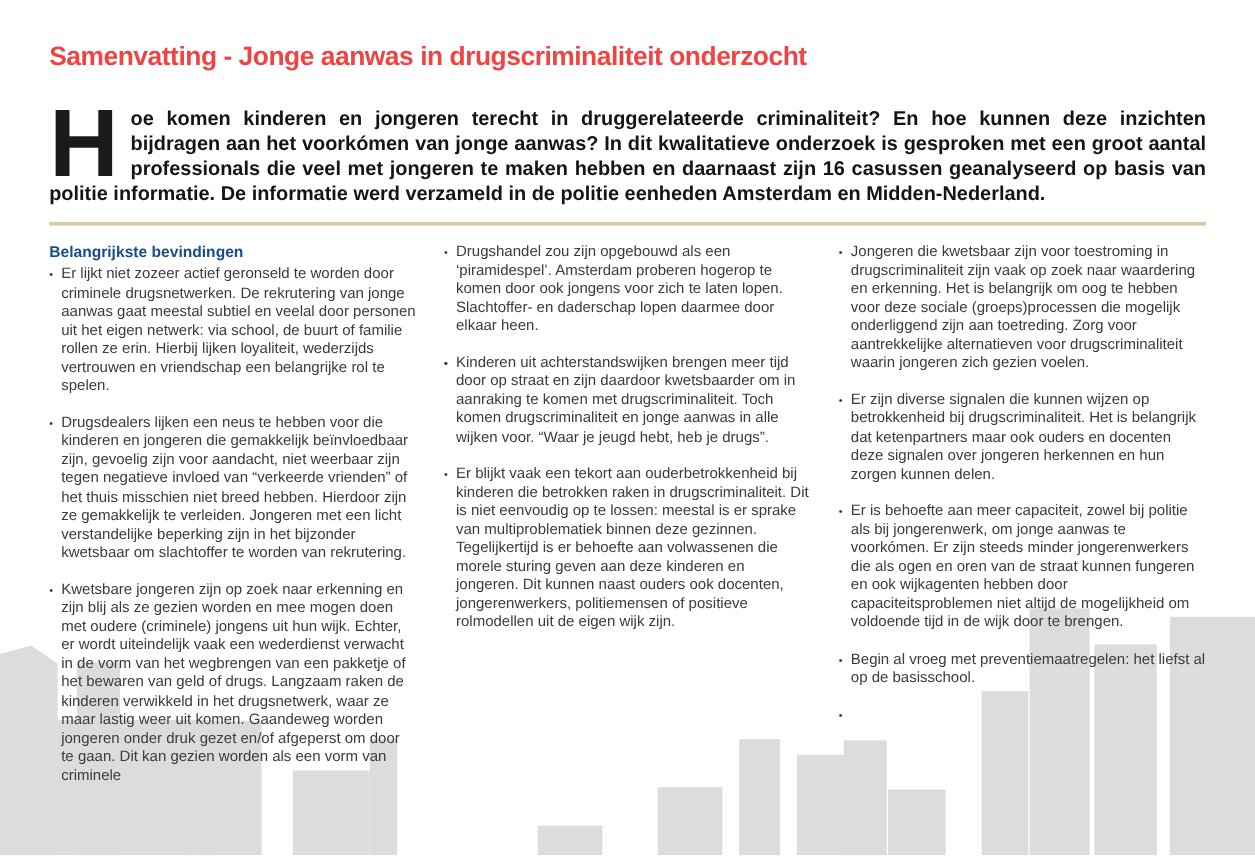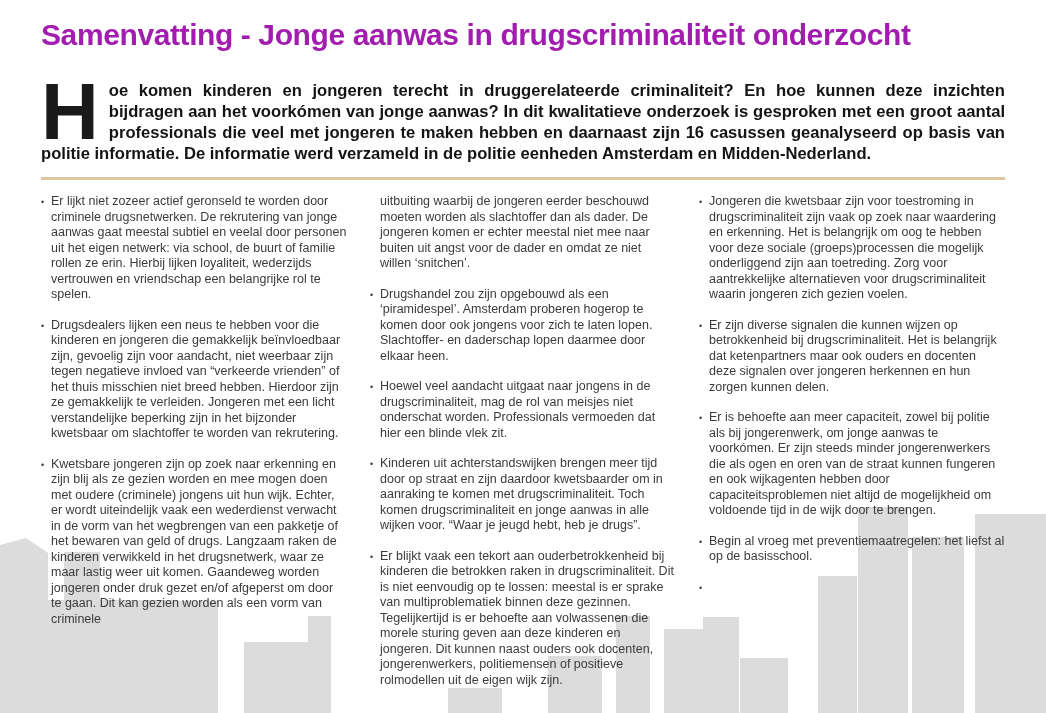--- a/index.html
+++ b/index.html
@@ -16,25 +16,25 @@
     left: 0;
     bottom: 0;
     z-index: 0;
   }
   .content {
     position: relative;
     z-index: 1;
     padding: 0 41px;
   }
   .title {
-    margin: 18px 0 0 0;
-    font-size: 30px;
+    margin: 35px 0 0 0;
+    font-size: 22px;
     font-weight: bold;
     letter-spacing: -0.4px;
-    color: #a21caf;
+    color: #ef4444;
     line-height: 1.1;
   }
   .intro {
     margin-top: 29px;
     font-size: 16.6px;
     line-height: 21px;
     font-weight: bold;
     color: #141414;
     text-align: justify;
   }
@@ -115,28 +115,28 @@
     <h1 class="title">Samenvatting - Jonge aanwas in drugscriminaliteit onderzocht</h1>
 
     <div class="intro">
       <span class="dropcap">H</span><span>oe komen kinderen en jongeren terecht in druggerelateerde criminaliteit? En hoe kunnen deze inzichten bijdragen aan het voorkómen van jonge aanwas? In dit kwalitatieve onderzoek is gesproken met een groot aantal professionals die veel met jongeren te maken hebben en daarnaast zijn 16 casussen geanalyseerd op basis van politie informatie. De informatie werd verzameld in de politie eenheden Amsterdam en Midden-Nederland.</span>
     </div>
 
     <div class="divider"></div>
 
     <div class="columns">
       <div class="col">
+        <div class="col-heading">Belangrijkste bevindingen</div>
       <div class="item"><span class="bullet">•</span><span>Er lijkt niet zozeer actief geronseld te worden door criminele drugsnetwerken. De rekrutering van jonge aanwas gaat meestal subtiel en veelal door personen uit het eigen netwerk: via school, de buurt of familie rollen ze erin. Hierbij lijken loyaliteit, wederzijds vertrouwen en vriendschap een belangrijke rol te spelen.</span></div>
           <div class="item"><span class="bullet">•</span><span>Drugsdealers lijken een neus te hebben voor die kinderen en jongeren die gemakkelijk beïnvloedbaar zijn, gevoelig zijn voor aandacht, niet weerbaar zijn tegen negatieve invloed van “verkeerde vrienden” of het thuis misschien niet breed hebben. Hierdoor zijn ze gemakkelijk te verleiden. Jongeren met een licht verstandelijke beperking zijn in het bijzonder kwetsbaar om slachtoffer te worden van rekrutering.</span></div>
           <div class="item"><span class="bullet">•</span><span>Kwetsbare jongeren zijn op zoek naar erkenning en zijn blij als ze gezien worden en mee mogen doen met oudere (criminele) jongens uit hun wijk. Echter, er wordt uiteindelijk vaak een wederdienst verwacht in de vorm van het wegbrengen van een pakketje of het bewaren van geld of drugs. Langzaam raken de kinderen verwikkeld in het drugsnetwerk, waar ze maar lastig weer uit komen. Gaandeweg worden jongeren onder druk gezet en/of afgeperst om door te gaan. Dit kan gezien worden als een vorm van criminele</span></div>
         </div>
       <div class="col">
-          <div class="item"><span>uitbuiting waarbij de jongeren eerder beschouwd moeten worden als slachtoffer dan als dader. De jongeren komen er echter meestal niet mee naar buiten uit angst voor de dader en omdat ze niet willen ‘snitchen’.</span></div>
           <div class="item"><span class="bullet">•</span><span>Drugshandel zou zijn opgebouwd als een ‘piramidespel’. Amsterdam proberen hogerop te komen door ook jongens voor zich te laten lopen. Slachtoffer- en daderschap lopen daarmee door elkaar heen.</span></div>
-          <div class="item"><span class="bullet">•</span><span>Hoewel veel aandacht uitgaat naar jongens in de drugscriminaliteit, mag de rol van meisjes niet onderschat worden. Professionals vermoeden dat hier een blinde vlek zit.</span></div>
+          <div class="item"><span class="bullet">•</span></div>
           <div class="item"><span class="bullet">•</span><span>Kinderen uit achterstandswijken brengen meer tijd door op straat en zijn daardoor kwetsbaarder om in aanraking te komen met drugscriminaliteit. Toch komen drugscriminaliteit en jonge aanwas in alle wijken voor. “Waar je jeugd hebt, heb je drugs”.</span></div>
           <div class="item"><span class="bullet">•</span><span>Er blijkt vaak een tekort aan ouderbetrokkenheid bij kinderen die betrokken raken in drugscriminaliteit. Dit is niet eenvoudig op te lossen: meestal is er sprake van multiproblematiek binnen deze gezinnen. Tegelijkertijd is er behoefte aan volwassenen die morele sturing geven aan deze kinderen en jongeren. Dit kunnen naast ouders ook docenten, jongerenwerkers, politiemensen of positieve rolmodellen uit de eigen wijk zijn.</span></div>
         </div>
       <div class="col">
           <div class="item"><span class="bullet">•</span><span>Jongeren die kwetsbaar zijn voor toestroming in drugscriminaliteit zijn vaak op zoek naar waardering en erkenning. Het is belangrijk om oog te hebben voor deze sociale (groeps)processen die mogelijk onderliggend zijn aan toetreding. Zorg voor aantrekkelijke alternatieven voor drugscriminaliteit waarin jongeren zich gezien voelen.</span></div>
           <div class="item"><span class="bullet">•</span><span>Er zijn diverse signalen die kunnen wijzen op betrokkenheid bij drugscriminaliteit. Het is belangrijk dat ketenpartners maar ook ouders en docenten deze signalen over jongeren herkennen en hun zorgen kunnen delen.</span></div>
           <div class="item"><span class="bullet">•</span><span>Er is behoefte aan meer capaciteit, zowel bij politie als bij jongerenwerk, om jonge aanwas te voorkómen. Er zijn steeds minder jongerenwerkers die als ogen en oren van de straat kunnen fungeren en ook wijkagenten hebben door capaciteitsproblemen niet altijd de mogelijkheid om voldoende tijd in de wijk door te brengen.</span></div>
           <div class="item"><span class="bullet">•</span><span>Begin al vroeg met preventiemaatregelen: het liefst al op de basisschool.</span></div>
           <div class="item"><span class="bullet">•</span></div>
         </div>

